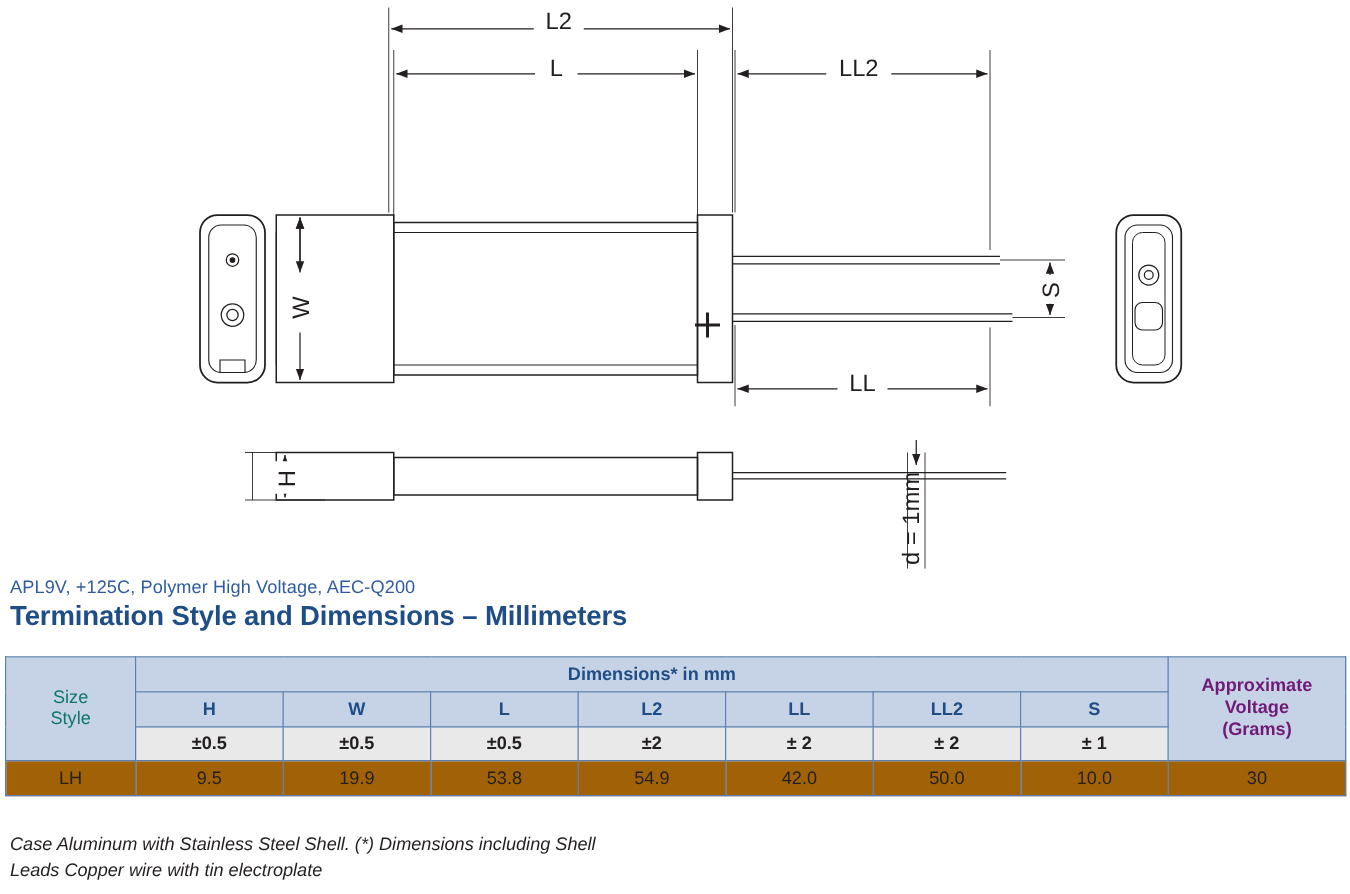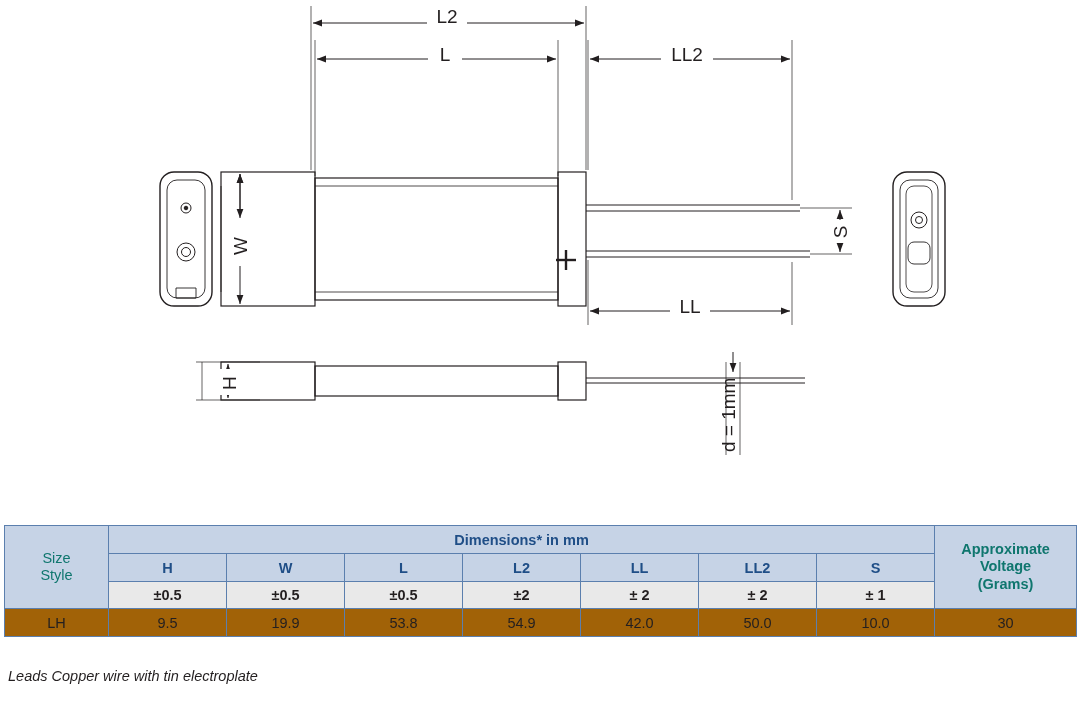--- a/index.html
+++ b/index.html
@@ -94,21 +94,21 @@
   .sizecode {
     font-size: 16px;
     font-weight: normal;
     color: #0f766e;
     background: #c6d3e6;
     line-height: 1.15;
   }
   .weightcell {
     font-size: 16px;
     font-weight: bold;
-    color: #0f766e;
+    color: #701a75;
     background: #c6d3e6;
     line-height: 1.2;
   }
   td.value {
     background: #a16207;
     font-size: 14.5px;
     color: #231f20;
   }
 
   
@@ -265,20 +265,24 @@
         <text x="229" y="390" transform="rotate(-90 229 383)">H</text>
 
         <rect x="831" y="221" width="20" height="22" fill="#ffffff" stroke="none"></rect>
         <text x="841" y="238" transform="rotate(-90 841 232)">S</text>
 
         <text x="735" y="452" transform="rotate(-90 735 452)" text-anchor="start">d = 1mm</text>
       </g>
     </svg>
   </div>
 
+  <div class="heading-block">
+    <p class="subhead">APL9V, +125C, Polymer High Voltage, AEC-Q200</p>
+    <p class="mainhead">Termination Style and Dimensions – Millimeters</p>
+  </div>
 
   <div class="table-wrap">
     <table class="dims">
       <colgroup>
         <col style="width:104px">
         <col style="width:118px">
         <col style="width:118px">
         <col style="width:118px">
         <col style="width:118px">
         <col style="width:118px">
@@ -326,16 +330,17 @@
           <td class="value">42.0</td>
           <td class="value">50.0</td>
           <td class="value">10.0</td>
           <td class="value">30</td>
         </tr>
       </tbody>
     </table>
   </div>
 
   <div class="notes">
+    <div>Case Aluminum with Stainless Steel Shell. (*) Dimensions including Shell</div>
     <div>Leads Copper wire with tin electroplate</div>
   </div>
 
 </div>
 
 </body></html>

